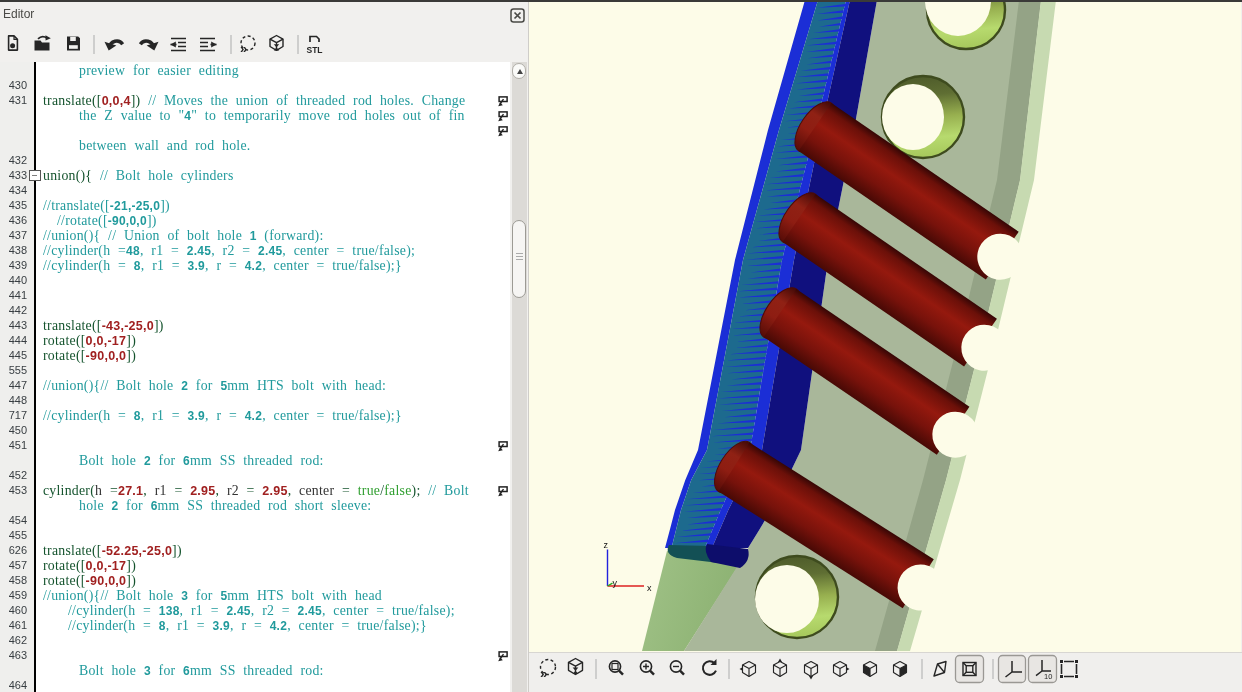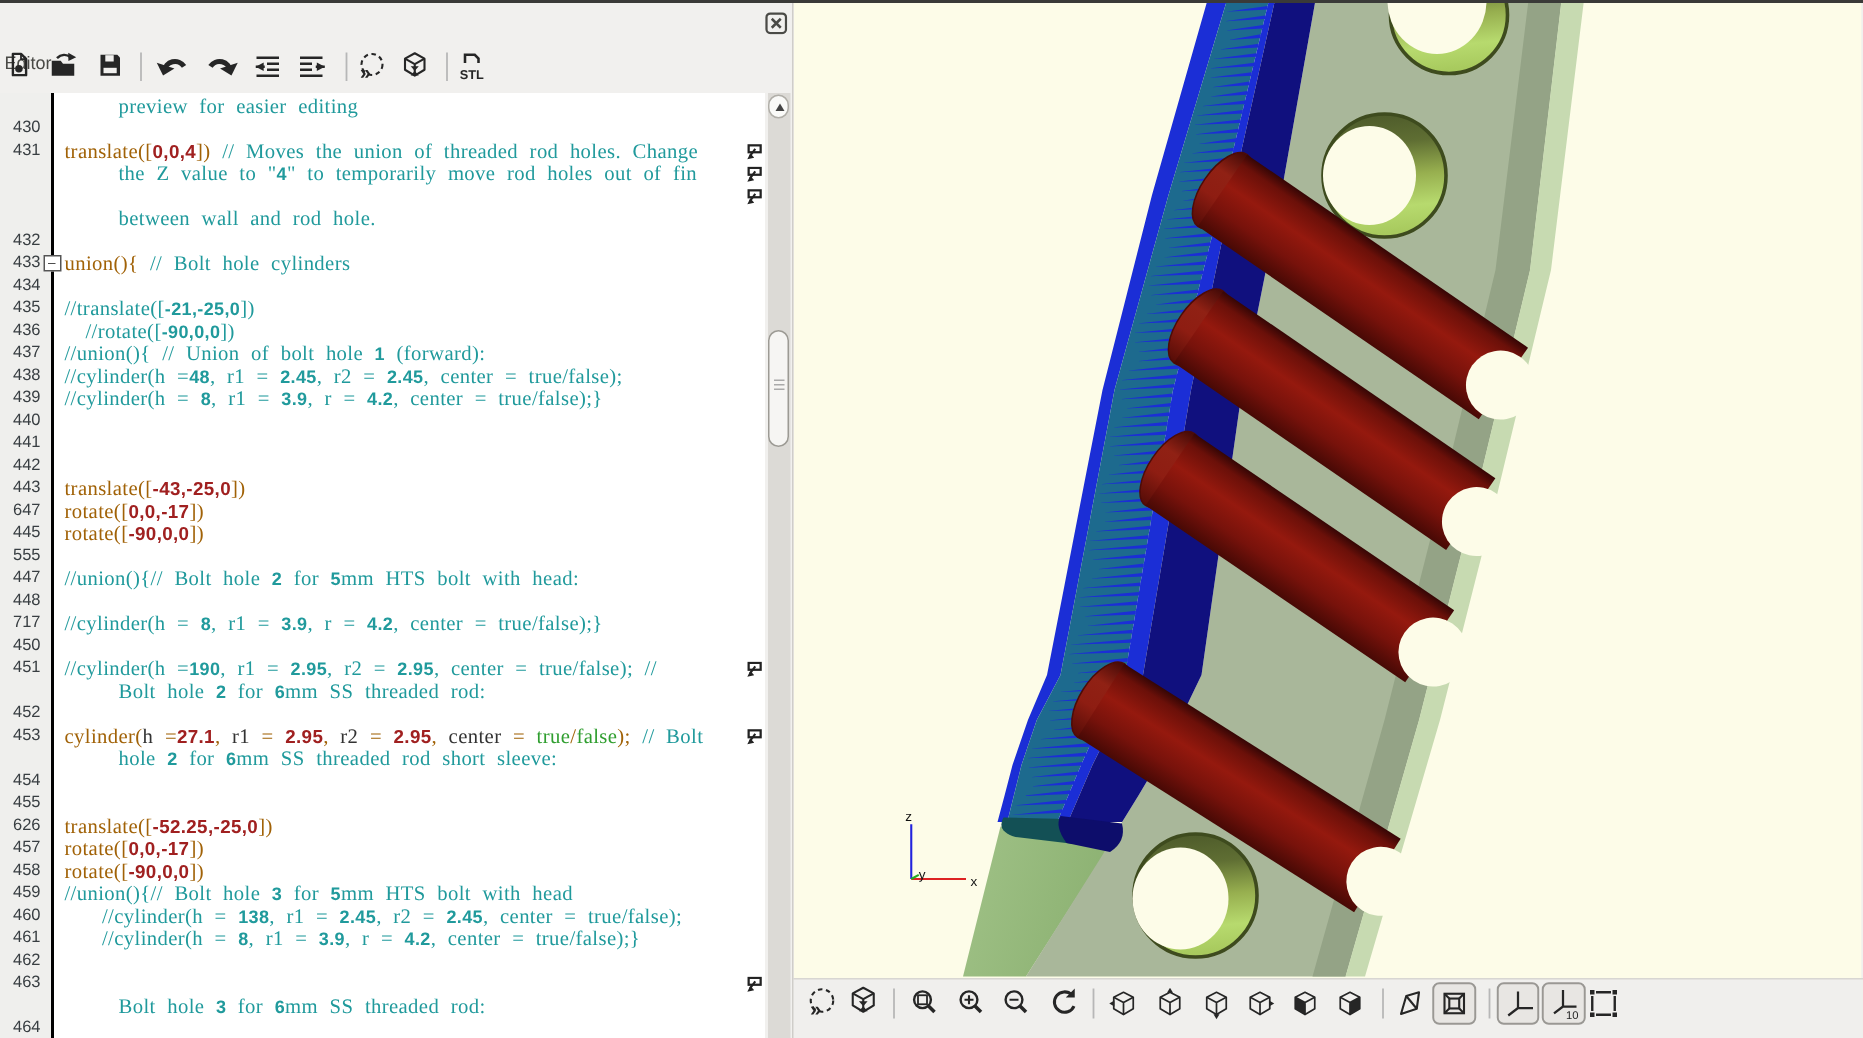--- a/index.html
+++ b/index.html
@@ -1,25 +1,25 @@
 <!DOCTYPE html>
 <html><head><meta charset="utf-8"><style>
 * { margin:0; padding:0; box-sizing:border-box; }
 html,body { width:1242px; height:692px; overflow:hidden; background:#f1f0ee; }
 #top { position:absolute; left:0; top:0; width:1242px; height:2px; background:#3a3a38; }
 #ed { position:absolute; left:0; top:2px; width:529px; height:690px; background:#f1f0ee; }
-#edtitle { position:absolute; left:3px; top:5px; font:12px "Liberation Sans",sans-serif; color:#4a4a46;margin-top:28px; }
+#edtitle { position:absolute; left:3px; top:5px; font:12px "Liberation Sans",sans-serif; color:#4a4a46; }
 #closebtn { position:absolute; left:510px; top:6px; }
 #etb { position:absolute; left:0px; top:30px; }
 #textarea { position:absolute; left:0; top:60px; width:510px; height:630px; background:#fff; }
 #lmargin { position:absolute; left:0; top:60px; width:34px; height:630px; background:#efefed; }
 #foldline { position:absolute; left:34px; top:60px; width:1.6px; height:630px; background:#000; }
 .row { position:absolute; height:15px; line-height:15px; font-family:"Liberation Serif",serif; font-size:13.8px; white-space:pre; word-spacing:4.0px; letter-spacing:0.25px; color:#333; }
 .ln { position:absolute; left:0; width:27px; text-align:right; height:15px; line-height:15.5px; font-family:"Liberation Sans",sans-serif; font-size:11px; color:#383e42; }
-.k { color:#a16207; } .n { color:#a02020; font-family:"Liberation Sans",sans-serif; font-weight:bold; font-size:12.5px; }
+.k { color:#14532d; } .n { color:#a02020; font-family:"Liberation Sans",sans-serif; font-weight:bold; font-size:12.5px; }
 .c { color:#209a9c; } .m { font-family:"Liberation Sans",sans-serif; font-size:12px; color:#209a9c; }
 .i { color:#333; } .g { color:#2f9e2f; }
 .wrp { position:absolute; left:497px; }
 #fold { position:absolute; left:28.5px; top:168px; width:12px; height:11px; background:#fff; border:1.2px solid #555; font:9px "Liberation Sans"; color:#333; text-align:center; line-height:8px; }
 #sbar { position:absolute; left:511.5px; top:60px; width:15px; height:632px; background:#dcdad6; }
 #sbtn { position:absolute; left:512px; top:61px; width:14px; height:16px; background:#fafaf8; border:1px solid #b0aea8; border-radius:7px 7px 7px 7px; }
 #sbtn:after { content:""; position:absolute; left:3.5px; top:5px; border-left:3.5px solid transparent; border-right:3.5px solid transparent; border-bottom:5px solid #444; }
 #sthumb { position:absolute; left:511.5px; top:218px; width:14px; height:78px; background:#f6f5f3; border:1px solid #9c9a94; border-radius:7px; }
 #sthumb:after { content:""; position:absolute; left:3px; top:35px; width:7px; height:1.4px; background:#aaa; box-shadow:0 3px 0 #aaa, 0 -3px 0 #aaa; }
 #split { position:absolute; left:527.5px; top:2px; width:1.5px; height:690px; background:#cfcdc9; }
@@ -95,21 +95,21 @@
     <div class="ln" style="top:181px">434</div>
     <div class="ln" style="top:196px">435</div>
     <div class="ln" style="top:211px">436</div>
     <div class="ln" style="top:226px">437</div>
     <div class="ln" style="top:241px">438</div>
     <div class="ln" style="top:256px">439</div>
     <div class="ln" style="top:271px">440</div>
     <div class="ln" style="top:286px">441</div>
     <div class="ln" style="top:301px">442</div>
     <div class="ln" style="top:316px">443</div>
-    <div class="ln" style="top:331px">647</div>
+    <div class="ln" style="top:331px">444</div>
     <div class="ln" style="top:346px">445</div>
     <div class="ln" style="top:361px">555</div>
     <div class="ln" style="top:376px">447</div>
     <div class="ln" style="top:391px">448</div>
     <div class="ln" style="top:406px">717</div>
     <div class="ln" style="top:421px">450</div>
     <div class="ln" style="top:436px">451</div>
     <div class="ln" style="top:466px">452</div>
     <div class="ln" style="top:481px">453</div>
     <div class="ln" style="top:511px">454</div>
@@ -131,21 +131,20 @@
     <div class="row" style="top:196px;left:43px"><span class="c">//translate([<b class="m">-21,-25,0</b>])</span></div>
     <div class="row" style="top:211px;left:57px"><span class="c">//rotate([<b class="m">-90,0,0</b>])</span></div>
     <div class="row" style="top:226px;left:43px"><span class="c">//union(){ // Union of bolt hole <b class="m">1</b> (forward):</span></div>
     <div class="row" style="top:241px;left:43px"><span class="c">//cylinder(h =<b class="m">48</b>, r1 = <b class="m">2.45</b>, r2 = <b class="m">2.45</b>, center = true/false);</span></div>
     <div class="row" style="top:256px;left:43px"><span class="c">//cylinder(h = <b class="m">8</b>, r1 = <b class="m">3.9</b>, r = <b class="m">4.2</b>, center = true/false);}</span></div>
     <div class="row" style="top:316px;left:43px"><span class="k">translate([</span><span class="n">-43,-25,0</span><span class="k">])</span></div>
     <div class="row" style="top:331px;left:43px"><span class="k">rotate([</span><span class="n">0,0,-17</span><span class="k">])</span></div>
     <div class="row" style="top:346px;left:43px"><span class="k">rotate([</span><span class="n">-90,0,0</span><span class="k">])</span></div>
     <div class="row" style="top:376px;left:43px"><span class="c">//union(){// Bolt hole <b class="m">2</b> for <b class="m">5</b>mm HTS bolt with head:</span></div>
     <div class="row" style="top:406px;left:43px"><span class="c">//cylinder(h = <b class="m">8</b>, r1 = <b class="m">3.9</b>, r = <b class="m">4.2</b>, center = true/false);}</span></div>
-    <div class="row" style="top:436px;left:43px"><span class="c">//cylinder(h =<b class="m">190</b>, r1 = <b class="m">2.95</b>, r2 = <b class="m">2.95</b>, center = true/false); //</span></div>
     <div class="row" style="top:451px;left:79px"><span class="c">Bolt hole <b class="m">2</b> for <b class="m">6</b>mm SS threaded rod:</span></div>
     <div class="row" style="top:481px;left:43px"><span class="k">cylinder(</span><span class="i">h</span> <span class="k">=</span><span class="n">27.1</span><span class="k">,</span> <span class="i">r1</span> <span class="k">=</span> <span class="n">2.95</span><span class="k">,</span> <span class="i">r2</span> <span class="k">=</span> <span class="n">2.95</span><span class="k">,</span> <span class="i">center</span> <span class="k">=</span> <span class="g">true</span><span class="k">/</span><span class="g">false</span><span class="k">);</span> <span class="c">// Bolt</span></div>
     <div class="row" style="top:496px;left:79px"><span class="c">hole <b class="m">2</b> for <b class="m">6</b>mm SS threaded rod short sleeve:</span></div>
     <div class="row" style="top:541px;left:43px"><span class="k">translate([</span><span class="n">-52.25,-25,0</span><span class="k">])</span></div>
     <div class="row" style="top:556px;left:43px"><span class="k">rotate([</span><span class="n">0,0,-17</span><span class="k">])</span></div>
     <div class="row" style="top:571px;left:43px"><span class="k">rotate([</span><span class="n">-90,0,0</span><span class="k">])</span></div>
     <div class="row" style="top:586px;left:43px"><span class="c">//union(){// Bolt hole <b class="m">3</b> for <b class="m">5</b>mm HTS bolt with head</span></div>
     <div class="row" style="top:601px;left:68px"><span class="c">//cylinder(h = <b class="m">138</b>, r1 = <b class="m">2.45</b>, r2 = <b class="m">2.45</b>, center = true/false);</span></div>
     <div class="row" style="top:616px;left:68px"><span class="c">//cylinder(h = <b class="m">8</b>, r1 = <b class="m">3.9</b>, r = <b class="m">4.2</b>, center = true/false);}</span></div>
     <div class="row" style="top:661px;left:79px"><span class="c">Bolt hole <b class="m">3</b> for <b class="m">6</b>mm SS threaded rod:</span></div>

